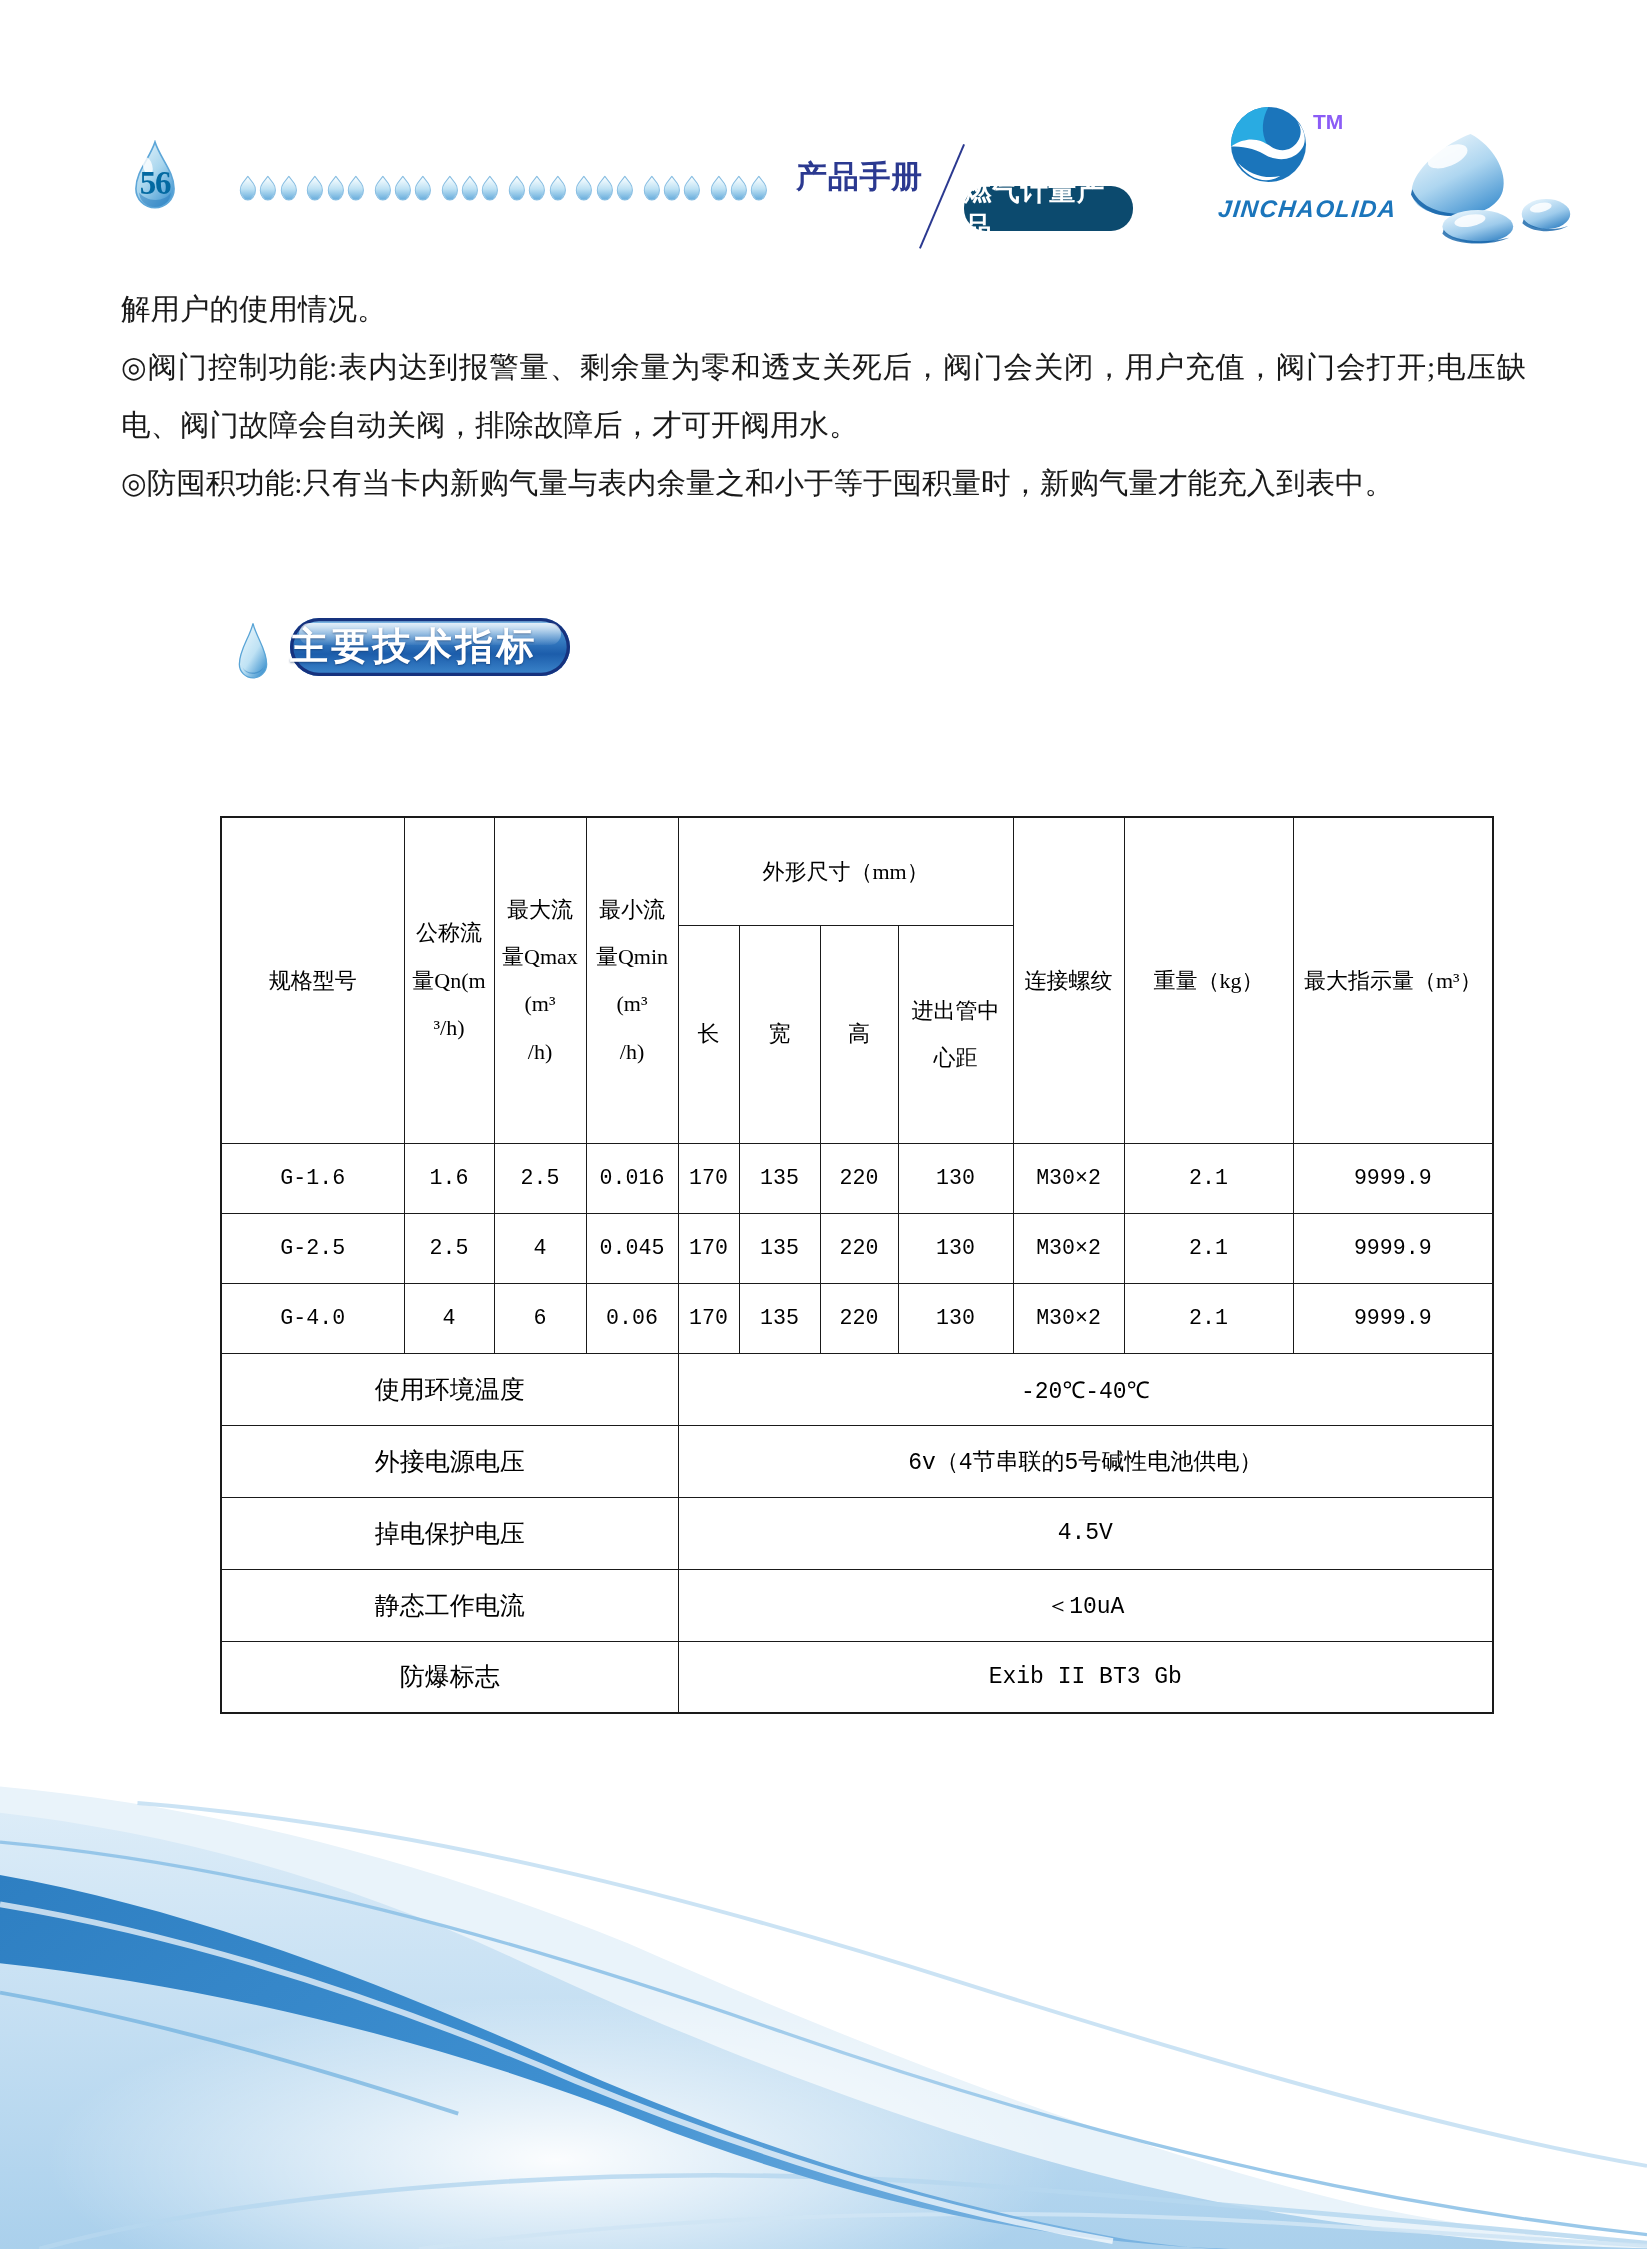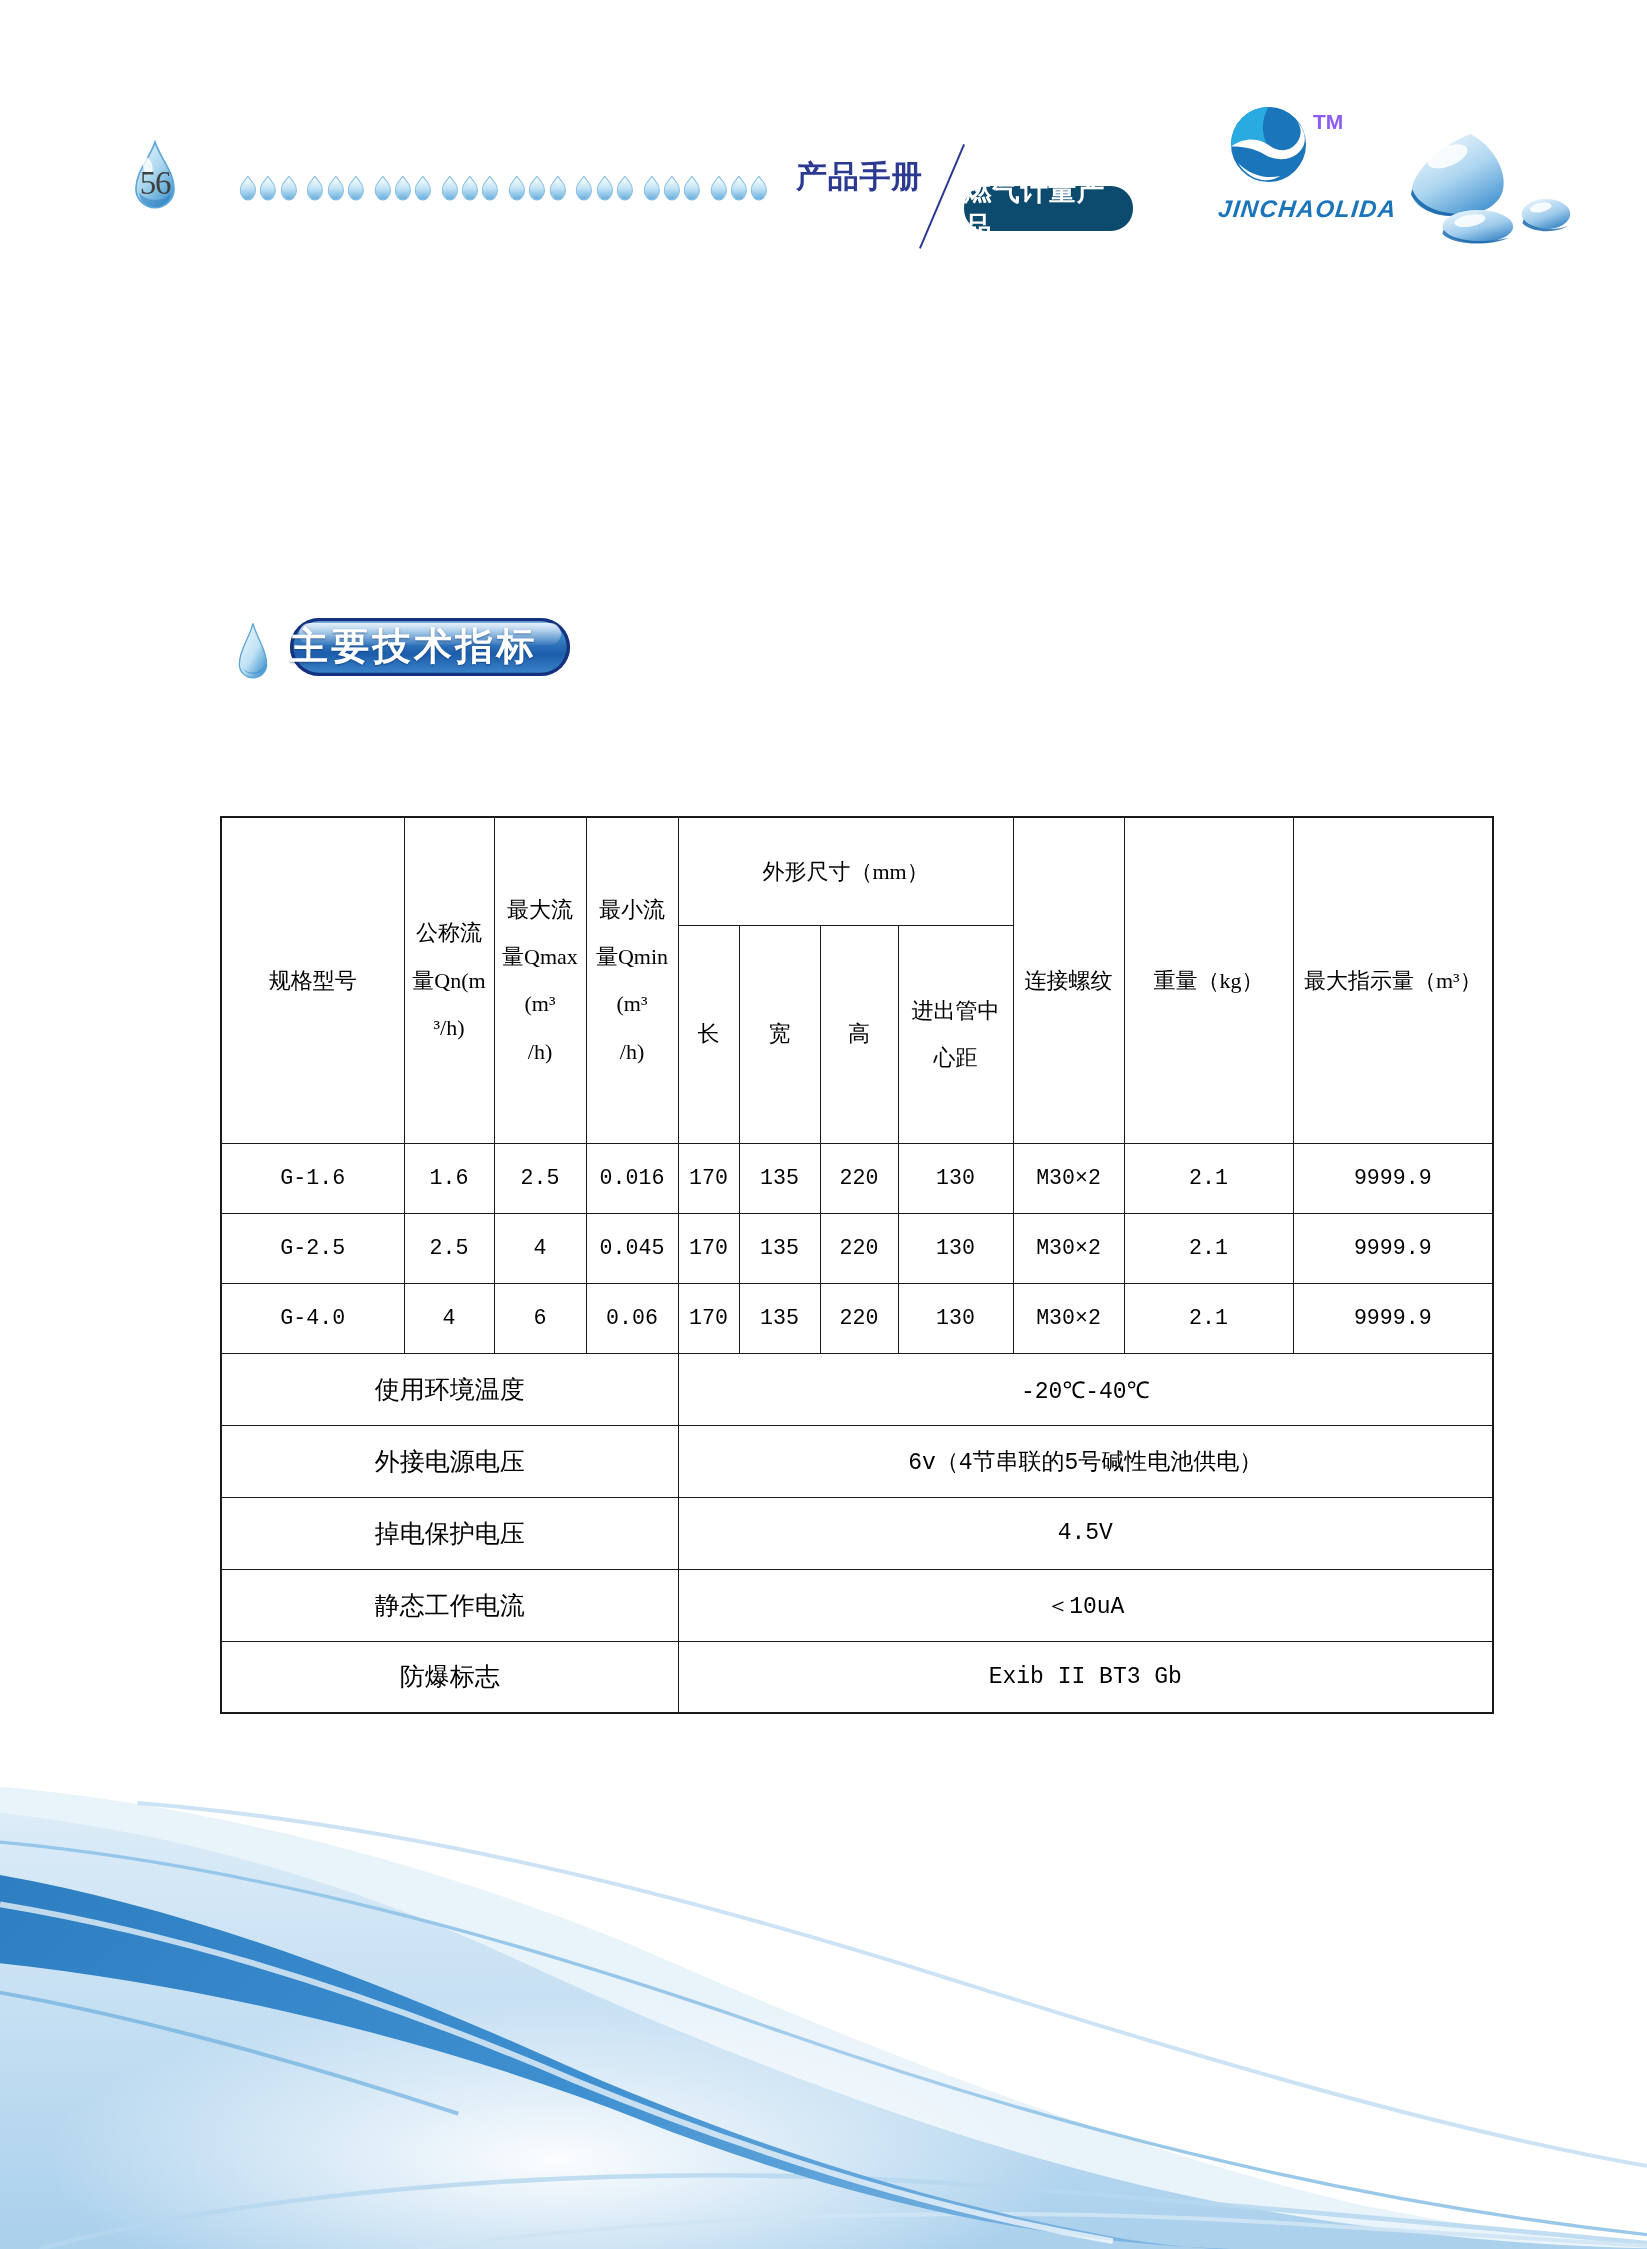--- a/index.html
+++ b/index.html
@@ -3,21 +3,21 @@
 <meta charset="utf-8">
 <style>
   html,body{margin:0;padding:0;background:#fff;}
   .page{position:relative;width:1647px;height:2250px;background:#ffffff;overflow:hidden;
         font-family:"Liberation Serif","DejaVu Serif",serif;color:#1a1a1a;}
 
   
   .page-drop{position:absolute;left:130px;top:140px;width:50px;height:72px;}
   .page-drop svg{position:absolute;inset:0;}
   .page-drop .num{position:absolute;left:0;top:25px;width:50px;text-align:center;
-        font-size:33px;font-weight:normal;color:#404040;letter-spacing:-1.3px;}
+        font-size:33px;font-weight:bold;color:#0369a1;letter-spacing:-1.3px;}
   .droplet-row{position:absolute;left:240px;top:175px;height:30px;display:flex;align-items:center;}
   .drp{width:13.7px;height:13.7px;margin-right:4.6px;
         background:linear-gradient(135deg,#f4fbfe 5%,#bfe2f4 45%,#4d9cd4 100%);
         border:0.7px solid #86bde2;border-radius:6% 50% 50% 50%;
         transform:scaleY(1.3) rotate(45deg);}
   .drp:nth-child(3n){margin-right:11px;}
   .manual-title{position:absolute;left:796px;top:156px;font-size:31px;font-weight:bold;
         color:#2b3990;letter-spacing:0.7px;}
   .divider-slash{position:absolute;left:919px;top:135px;height:113px;width:0;
         border-left:2.6px solid #2b3990;transform:rotate(23deg);transform-origin:bottom left;}
@@ -147,20 +147,25 @@
     <path d="M8,90 C18,116 52,130 90,127 C62,138 20,126 6,98 Z" fill="#1261a8" opacity="0.85"></path>
     <ellipse cx="62" cy="40" rx="32" ry="15" fill="#ffffff" opacity="0.85" transform="rotate(-22 62 40)"></ellipse>
     <ellipse cx="108" cy="147" rx="54" ry="25" fill="url(#wb2)"></ellipse>
     <path d="M56,152 C66,168 110,175 156,164 C128,177 72,177 54,158 Z" fill="#1261a8" opacity="0.8"></path>
     <ellipse cx="96" cy="138" rx="24" ry="9" fill="#ffffff" opacity="0.85" transform="rotate(-10 96 138)"></ellipse>
     <ellipse cx="212" cy="128" rx="37" ry="23" fill="url(#wb2)"></ellipse>
     <path d="M178,136 C188,150 222,156 246,146 C228,158 190,157 176,142 Z" fill="#1261a8" opacity="0.8"></path>
     <ellipse cx="204" cy="118" rx="17" ry="7" fill="#ffffff" opacity="0.85" transform="rotate(-12 204 118)"></ellipse>
   </svg>
 
+  <div class="body-text">
+    <p>解用户的使用情况。</p>
+    <p>◎阀门控制功能:表内达到报警量、剩余量为零和透支关死后，阀门会关闭，用户充值，阀门会打开;电压缺电、阀门故障会自动关阀，排除故障后，才可开阀用水。</p>
+    <p>◎防囤积功能:只有当卡内新购气量与表内余量之和小于等于囤积量时，新购气量才能充入到表中。</p>
+  </div>
 
   <div class="section-header">
     <svg class="section-drop" viewBox="0 0 52 100">
       <defs>
         <linearGradient id="sd" x1="0" y1="0" x2="0.8" y2="1">
           <stop offset="0" stop-color="#f4fbfe"></stop>
           <stop offset="0.6" stop-color="#bfe2f4"></stop>
           <stop offset="1" stop-color="#3f93cf"></stop>
         </linearGradient>
       </defs>

